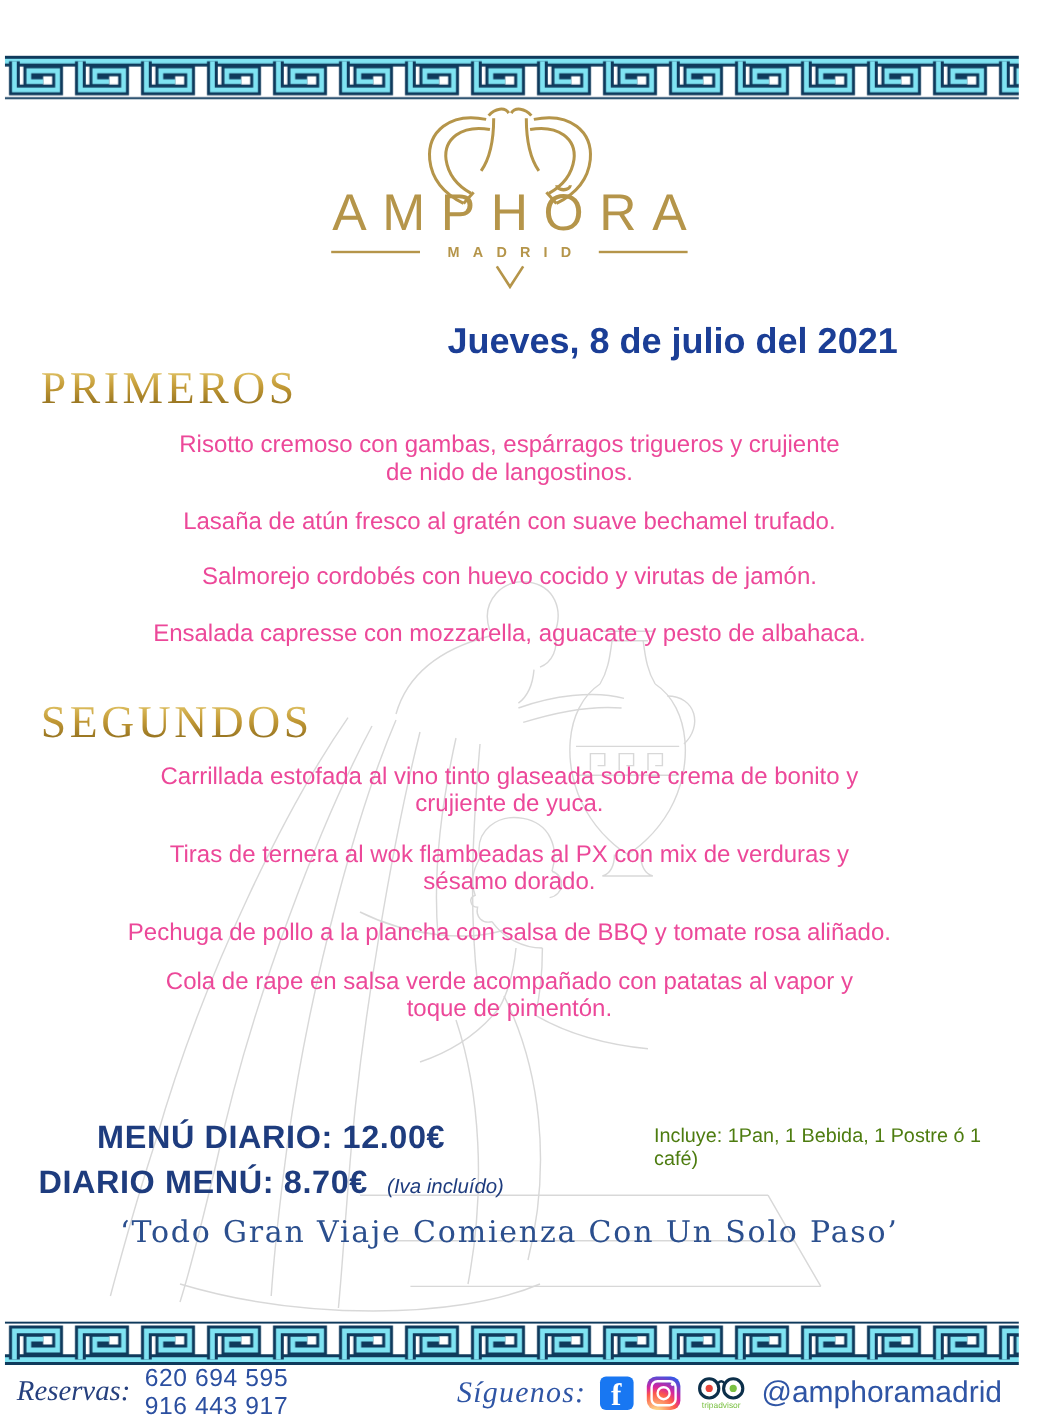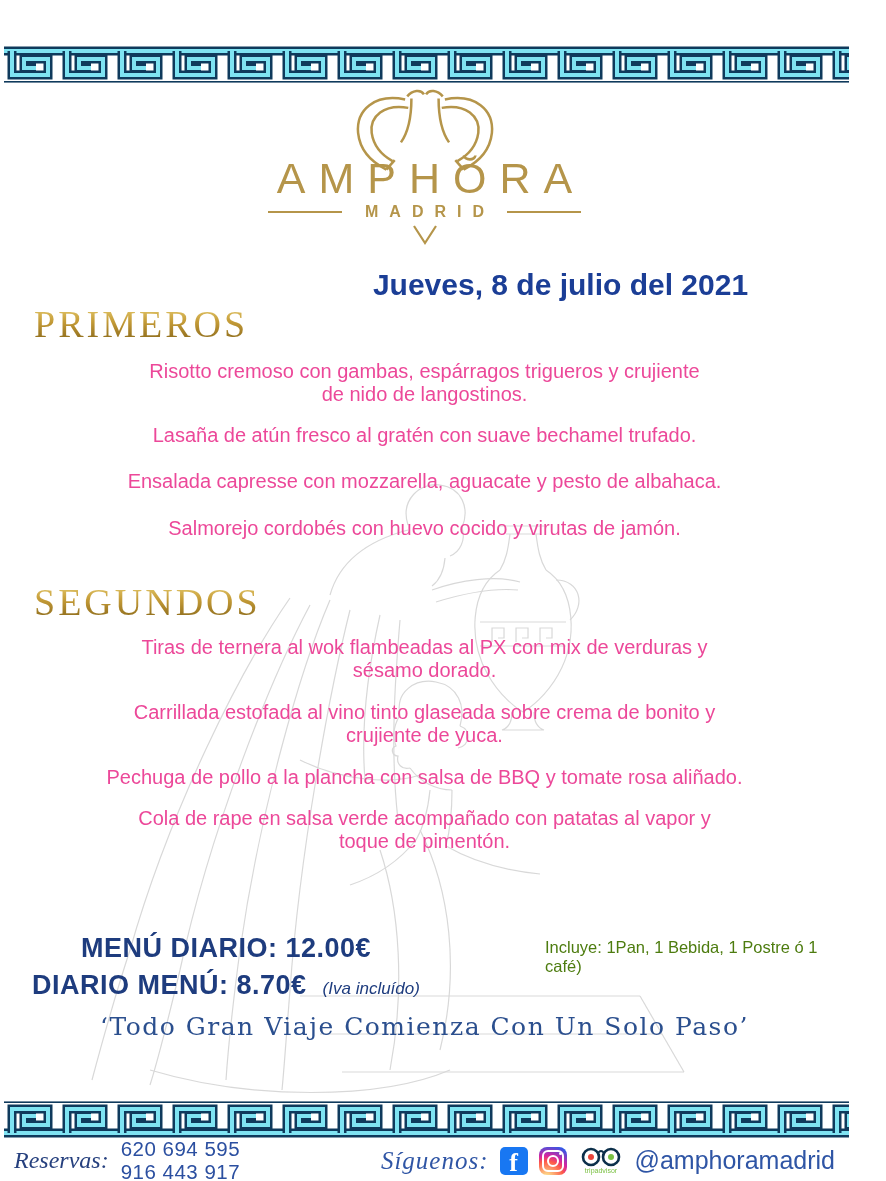--- a/index.html
+++ b/index.html
@@ -26,21 +26,21 @@
   .logo { position:absolute; top:88px; left:50%; transform:translateX(-50%); width:560px; text-align:center; }
   .amphora-svg { display:block; margin:0 auto; }
   .brand {
     margin-top:-26px;
     font-size:43px; font-weight:400; letter-spacing:13px;
     color:#b5954a; text-indent:13px;
     position:relative; z-index:2;
   }
   .city-row { display:flex; align-items:center; justify-content:center; gap:12px; margin-top:0px; }
   .city-line { width:74px; height:2px; background:#b5954a; }
-  .city { font-size:16px; letter-spacing:11px; text-indent:11px; color:#b5954a; font-weight:700; }
+  .city { font-size:12px; letter-spacing:11px; text-indent:11px; color:#b5954a; font-weight:700; }
   .foot-v { margin-top:3px; }
 
   
   .date {
     position:absolute; top:268px; left:0; right:0;
     padding-left:272px; text-align:center;
     font-size:30px; font-weight:700; color:#1b3e96;
   }
 
   
@@ -194,30 +194,30 @@
     </svg>
   </div>
 
   <div class="date">Jueves, 8 de julio del 2021</div>
 
   <div class="section-title title-primeros">PRIMEROS</div>
   <div class="items items-primeros">
     <p class="menu-item">Risotto cremoso con gambas, espárragos trigueros y crujiente
 de nido de langostinos.</p>
     <p class="menu-item">Lasaña de atún fresco al gratén con suave bechamel trufado.</p>
+    <p class="menu-item">Salmorejo cordobés con huevo cocido y virutas de jamón.</p>
     <p class="menu-item">Ensalada capresse con mozzarella, aguacate y pesto de albahaca.</p>
-    <p class="menu-item">Salmorejo cordobés con huevo cocido y virutas de jamón.</p>
   </div>
 
   <div class="section-title title-segundos">SEGUNDOS</div>
   <div class="items items-segundos">
+    <p class="menu-item">Carrillada estofada al vino tinto glaseada sobre crema de bonito y
+crujiente de yuca.</p>
     <p class="menu-item">Tiras de ternera al wok flambeadas al PX con mix de verduras y
 sésamo dorado.</p>
-    <p class="menu-item">Carrillada estofada al vino tinto glaseada sobre crema de bonito y
-crujiente de yuca.</p>
     <p class="menu-item">Pechuga de pollo a la plancha con salsa de BBQ y tomate rosa aliñado.</p>
     <p class="menu-item">Cola de rape en salsa verde acompañado con patatas al vapor y
 toque de pimentón.</p>
   </div>
 
   <div class="pricing">
     <div class="price-row"><span>MENÚ DIARIO:</span> <span>12.00€</span></div>
     <div class="price-row"><span>DIARIO MENÚ:</span> <span>8.70€</span><span class="iva-note">(Iva incluído)</span></div>
   </div>
   <div class="includes-note">Incluye: 1Pan, 1 Bebida, 1 Postre ó 1 café)</div>

